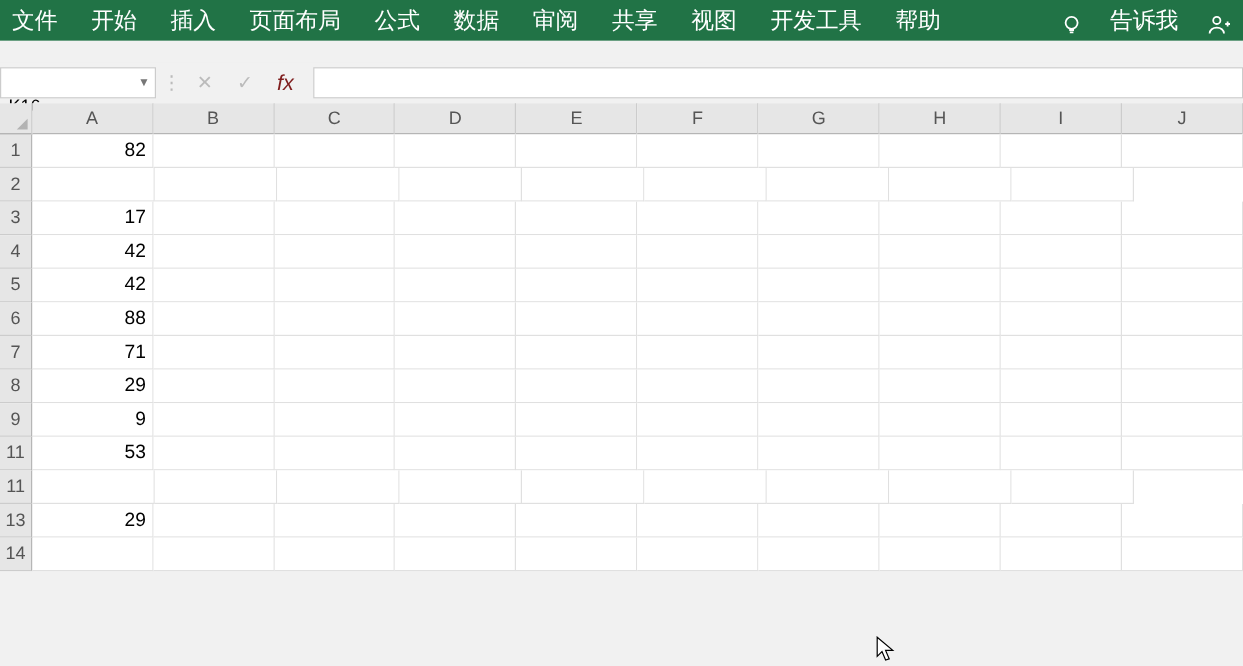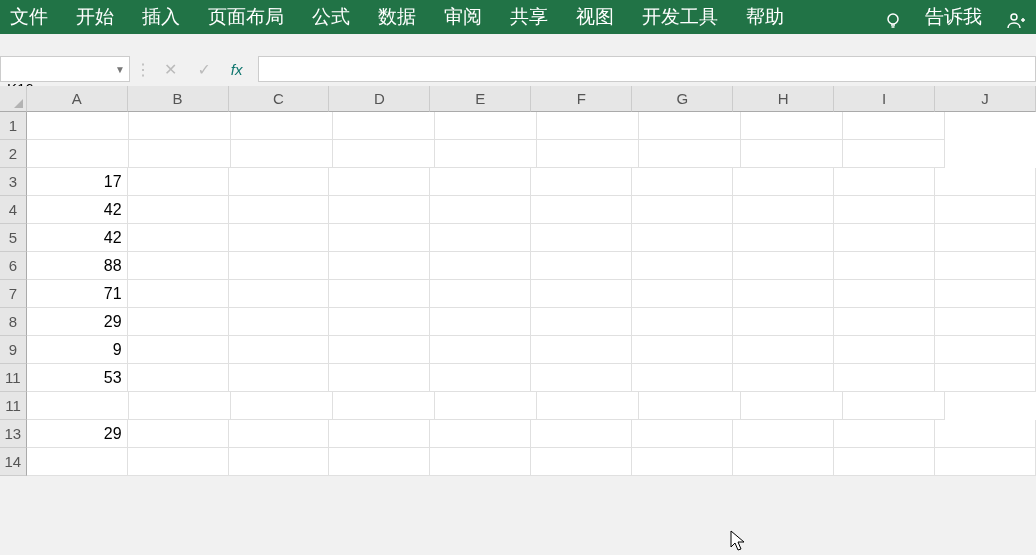--- a/index.html
+++ b/index.html
@@ -81,22 +81,22 @@
       align-items: center;
       gap: 20px;
       padding: 0 8px;
     }
     .fb-btn {
       color: #bbb;
       font-size: 16px;
     }
     .fx-label {
       font-style: italic;
-      color: #0f766e;
-      font-size: 15px;
+      color: #7f1d1d;
+      font-size: 18px;
     }
     .formula-input {
       flex: 1;
       background: #fff;
       border: 1px solid #ccc;
       height: 26px;
       margin-left: 8px;
       padding-left: 6px;
       font-size: 14px;
     }
@@ -231,20 +231,21 @@
     <div class="col-head">E</div>
     <div class="col-head">F</div>
     <div class="col-head">G</div>
     <div class="col-head">H</div>
     <div class="col-head">I</div>
     <div class="col-head">J</div>
   </div>
   <div class="grid-body" id="grid-body">
       <div class="grid-row">
         <div class="row-head">1</div>
+        <div class="cell">82</div>
         <div class="cell"></div>
         <div class="cell"></div>
         <div class="cell"></div>
         <div class="cell"></div>
         <div class="cell"></div>
         <div class="cell"></div>
         <div class="cell"></div>
         <div class="cell"></div>
         <div class="cell"></div>
       </div>

